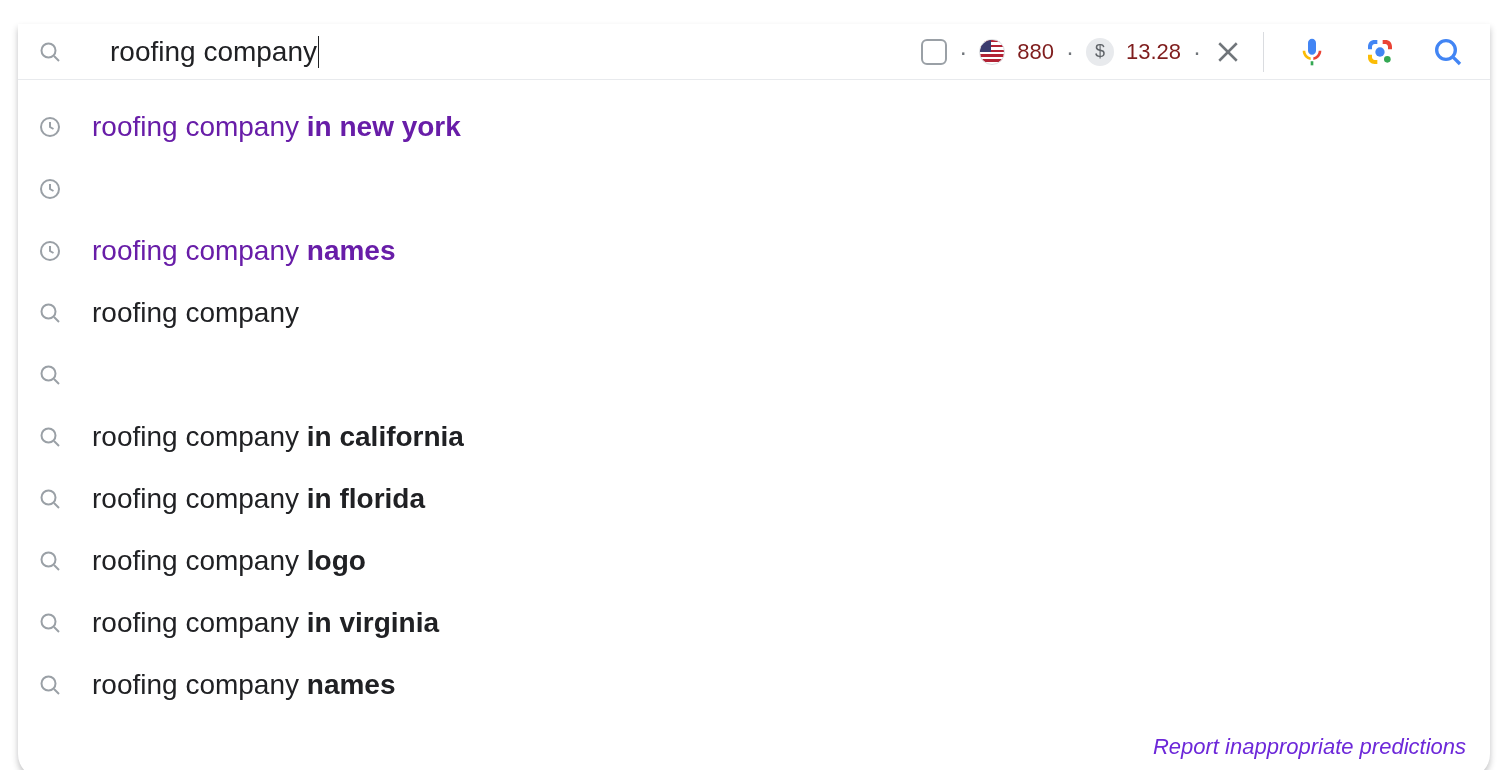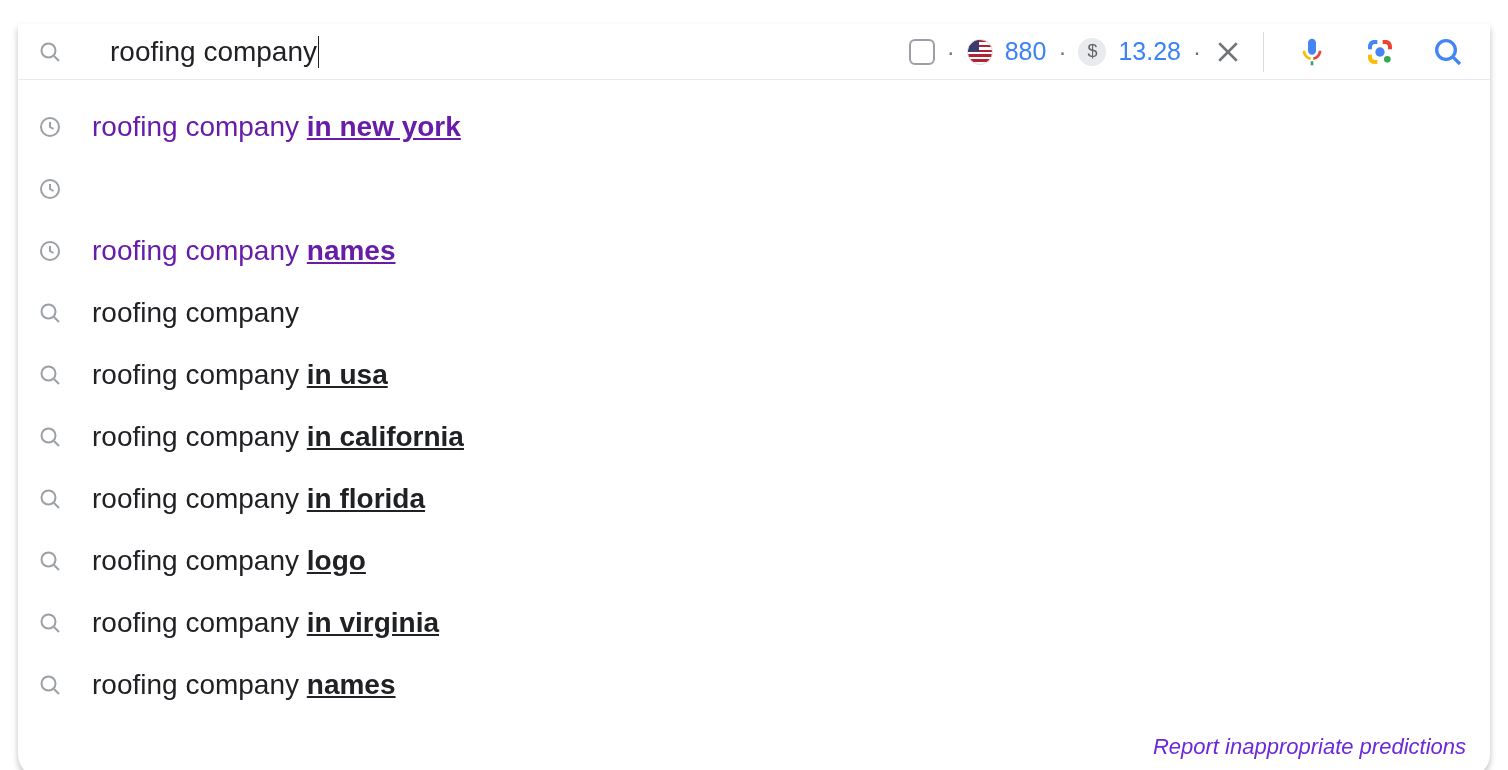--- a/index.html
+++ b/index.html
@@ -74,22 +74,22 @@
     .flag-icon::after {
       content: '';
       position: absolute;
       top: 0;
       left: 0;
       width: 45%;
       height: 50%;
       background: #3c3b6e;
     }
     .metric-text {
-      font-size: 25px;
-      color: #3b82f6;
+      font-size: 22px;
+      color: #7f1d1d;
     }
     .dollar-badge {
       width: 28px;
       height: 28px;
       border-radius: 50%;
       background: #e8eaed;
       display: flex;
       align-items: center;
       justify-content: center;
       font-size: 18px;
@@ -134,21 +134,20 @@
     .sugg-text {
       font-size: 28px;
       margin-left: 30px;
       color: #202124;
     }
     .sugg-text.visited {
       color: #681da8;
     }
     .sugg-bold {
       font-weight: bold;
-      text-decoration: underline;
     }
     .footer-link {
       text-align: right;
       padding: 10px 24px 18px 0;
       font-size: 22px;
       font-style: italic;
       color: #6d28d9;
       cursor: pointer;
     }
     .cursor-line {
@@ -233,21 +232,20 @@
           <circle cx="10.5" cy="10.5" r="7"></circle>
           <line x1="21" y1="21" x2="16" y2="16"></line>
         </svg>
         <span class="sugg-text"><span>roofing company</span></span>
       </div>
       <div class="suggestion-row">
         <svg class="sugg-icon" viewBox="0 0 24 24" fill="none" stroke="currentColor">
           <circle cx="10.5" cy="10.5" r="7"></circle>
           <line x1="21" y1="21" x2="16" y2="16"></line>
         </svg>
-        <span class="sugg-text"><span>roofing company </span><span class="sugg-bold">in usa</span></span>
       </div>
       <div class="suggestion-row">
         <svg class="sugg-icon" viewBox="0 0 24 24" fill="none" stroke="currentColor">
           <circle cx="10.5" cy="10.5" r="7"></circle>
           <line x1="21" y1="21" x2="16" y2="16"></line>
         </svg>
         <span class="sugg-text"><span>roofing company </span><span class="sugg-bold">in california</span></span>
       </div>
       <div class="suggestion-row">
         <svg class="sugg-icon" viewBox="0 0 24 24" fill="none" stroke="currentColor">

